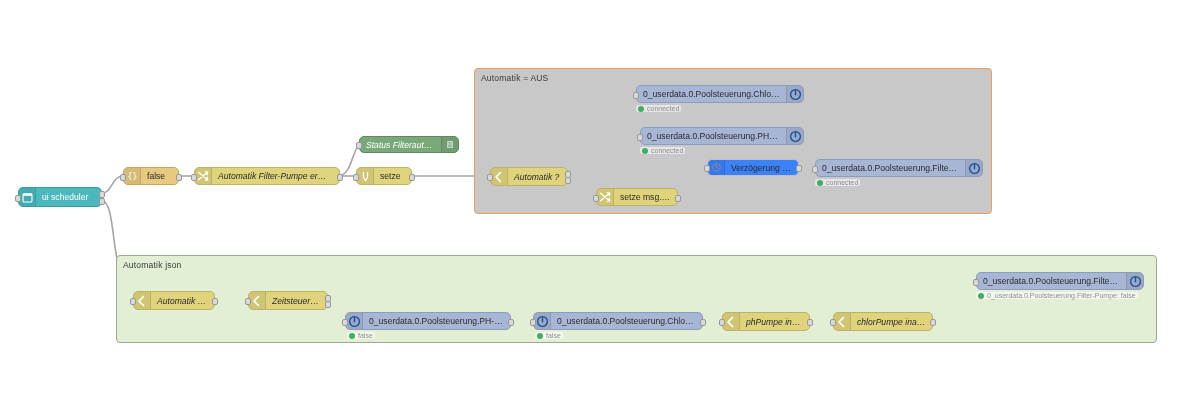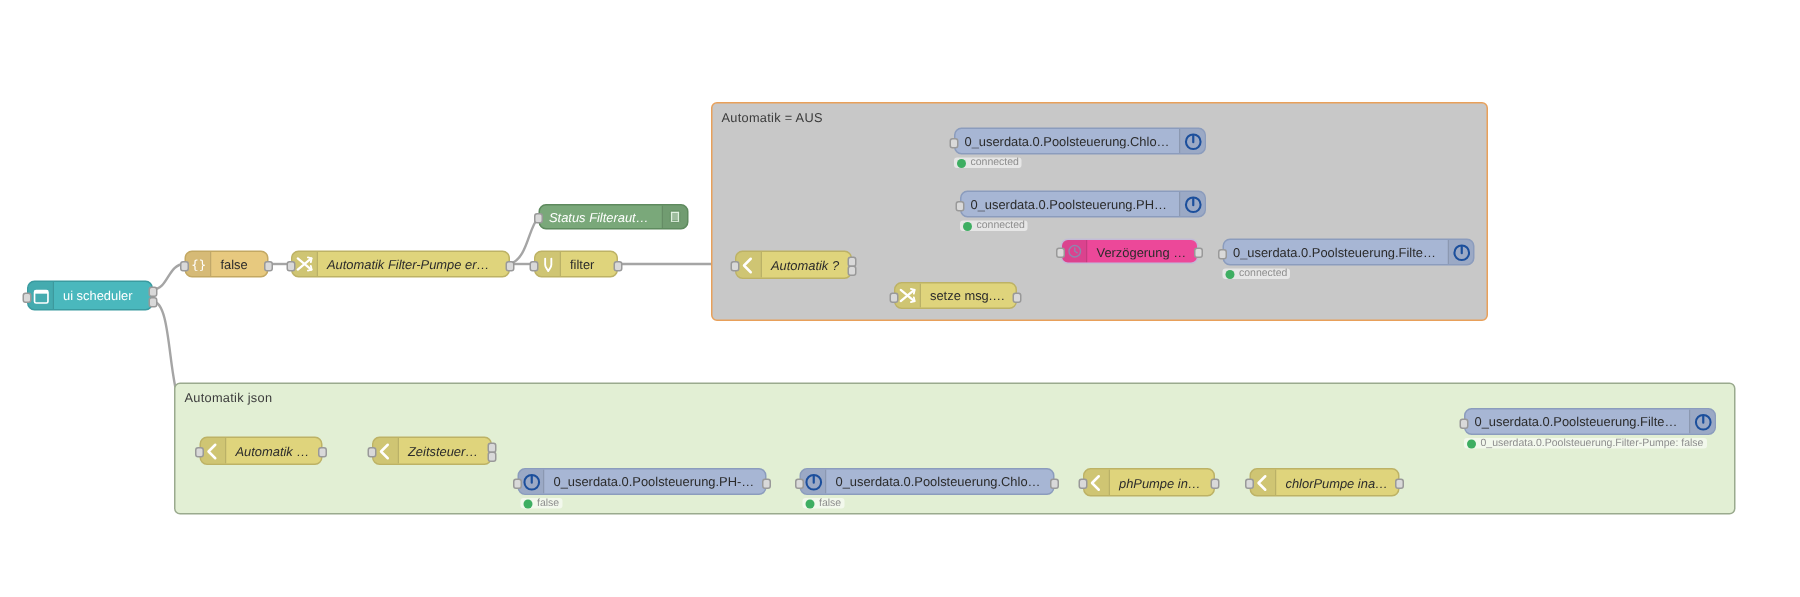--- a/index.html
+++ b/index.html
@@ -48,21 +48,21 @@
   .icon.left{border-right:1px solid rgba(0,0,0,.10);border-radius:4px 0 0 4px;background:rgba(0,0,0,.07);}
   .icon.right{border-left:1px solid rgba(0,0,0,.10);border-radius:0 4px 4px 0;background:rgba(0,0,0,.07);}
   .icon svg{display:block;}
 
   
   .n-teal   {background:#4ab8bd;border-color:#3a9ba0;color:#ffffff;}
   .n-json   {background:#e7c97f;border-color:#c3a862;}
   .n-yellow {background:#dfd47c;border-color:#bdb265;}
   .n-green  {background:#7aa87a;border-color:#5e8a5e;color:#ffffff;}
   .n-blue   {background:#a7b6d4;border-color:#8b9cbd;}
-  .n-lav    {background:#ec4899;border-color:#c2bcd6;}
+  .n-lav    {background:#3b82f6;border-color:#c2bcd6;}
 
   
   .port{
     position:absolute;width:6px;height:7px;
     background:#d9d9d9;border:1px solid #999999;border-radius:2px;
     box-sizing:border-box;
   }
   .port.in  {left:-4px;}
   .port.out {right:-4px;}
 
@@ -153,21 +153,21 @@
         </div>
         <div class="port in" style="top: 5px;"></div>
       </div>
       <div class="node n-yellow" style="left: 356px; top: 167px; width: 56px; height: 18px;">
         <div class="icon left">
           <svg width="11" height="11" viewBox="0 0 16 16">
             <path d="M5 2 L5 8 C5 11 7 12 8 14" stroke="#fff" stroke-width="1.8" fill="none" stroke-linecap="round"></path>
             <path d="M11 2 L11 8 C11 11 9 12 8 14" stroke="#fff" stroke-width="1.8" fill="none" stroke-linecap="round"></path>
           </svg>
         </div>
-        <div class="lbl">filter</div>
+        <div class="lbl">setze</div>
         <div class="port in" style="top: 5.5px;"></div>
         <div class="port out" style="top: 5.5px;"></div>
       </div>
       <div class="node n-yellow" style="left: 490px; top: 167px; width: 78px; height: 19px; justify-content: space-between;">
         <div class="icon left">
           <svg width="12" height="12" viewBox="0 0 16 16">
             <path d="M10 2 L4 8 L10 14" stroke="#fff" stroke-width="2.2" fill="none" stroke-linecap="round" stroke-linejoin="round"></path>
             <path d="M4 8 L13 8" stroke="#fff" stroke-width="0" fill="none"></path>
             <path d="M10.5 2 L5.5 8 L10.5 14" stroke="#fff" stroke-width="0" fill="none"></path>
           </svg>

